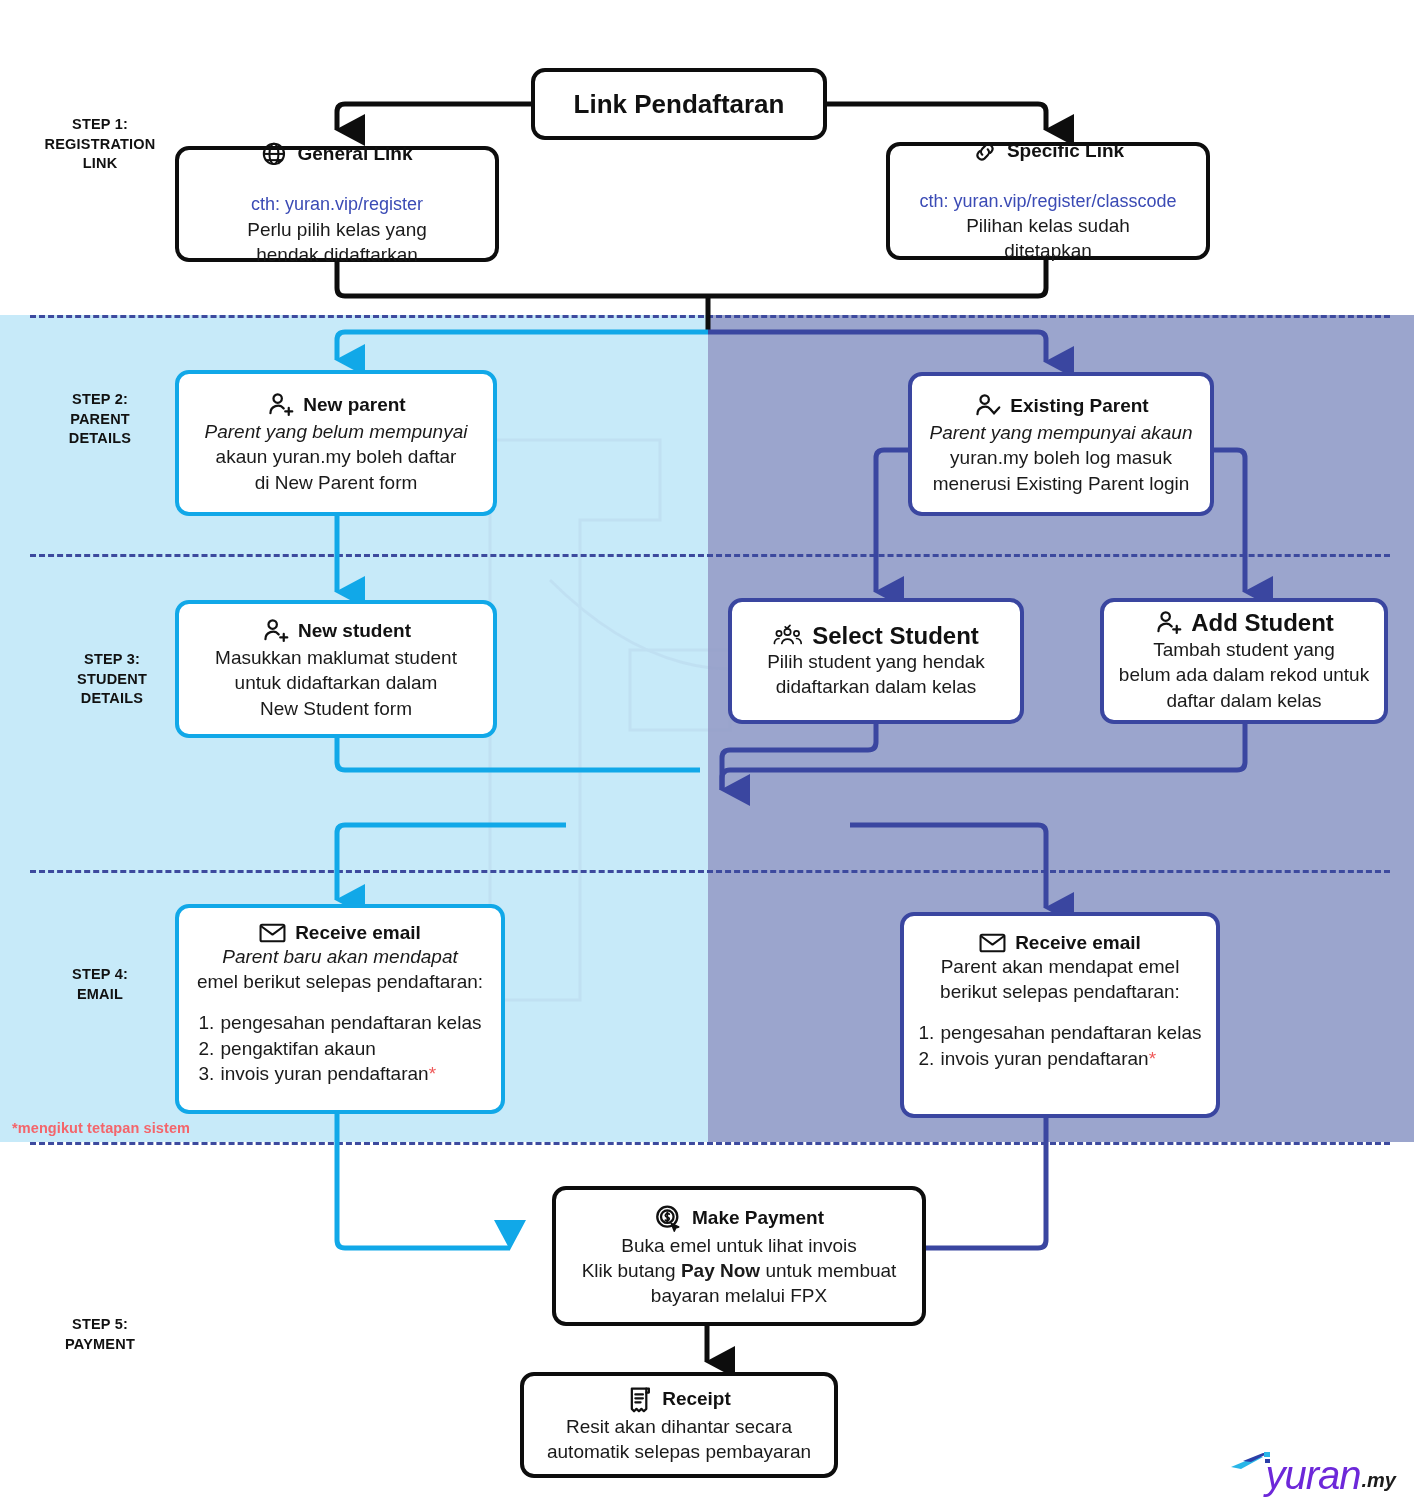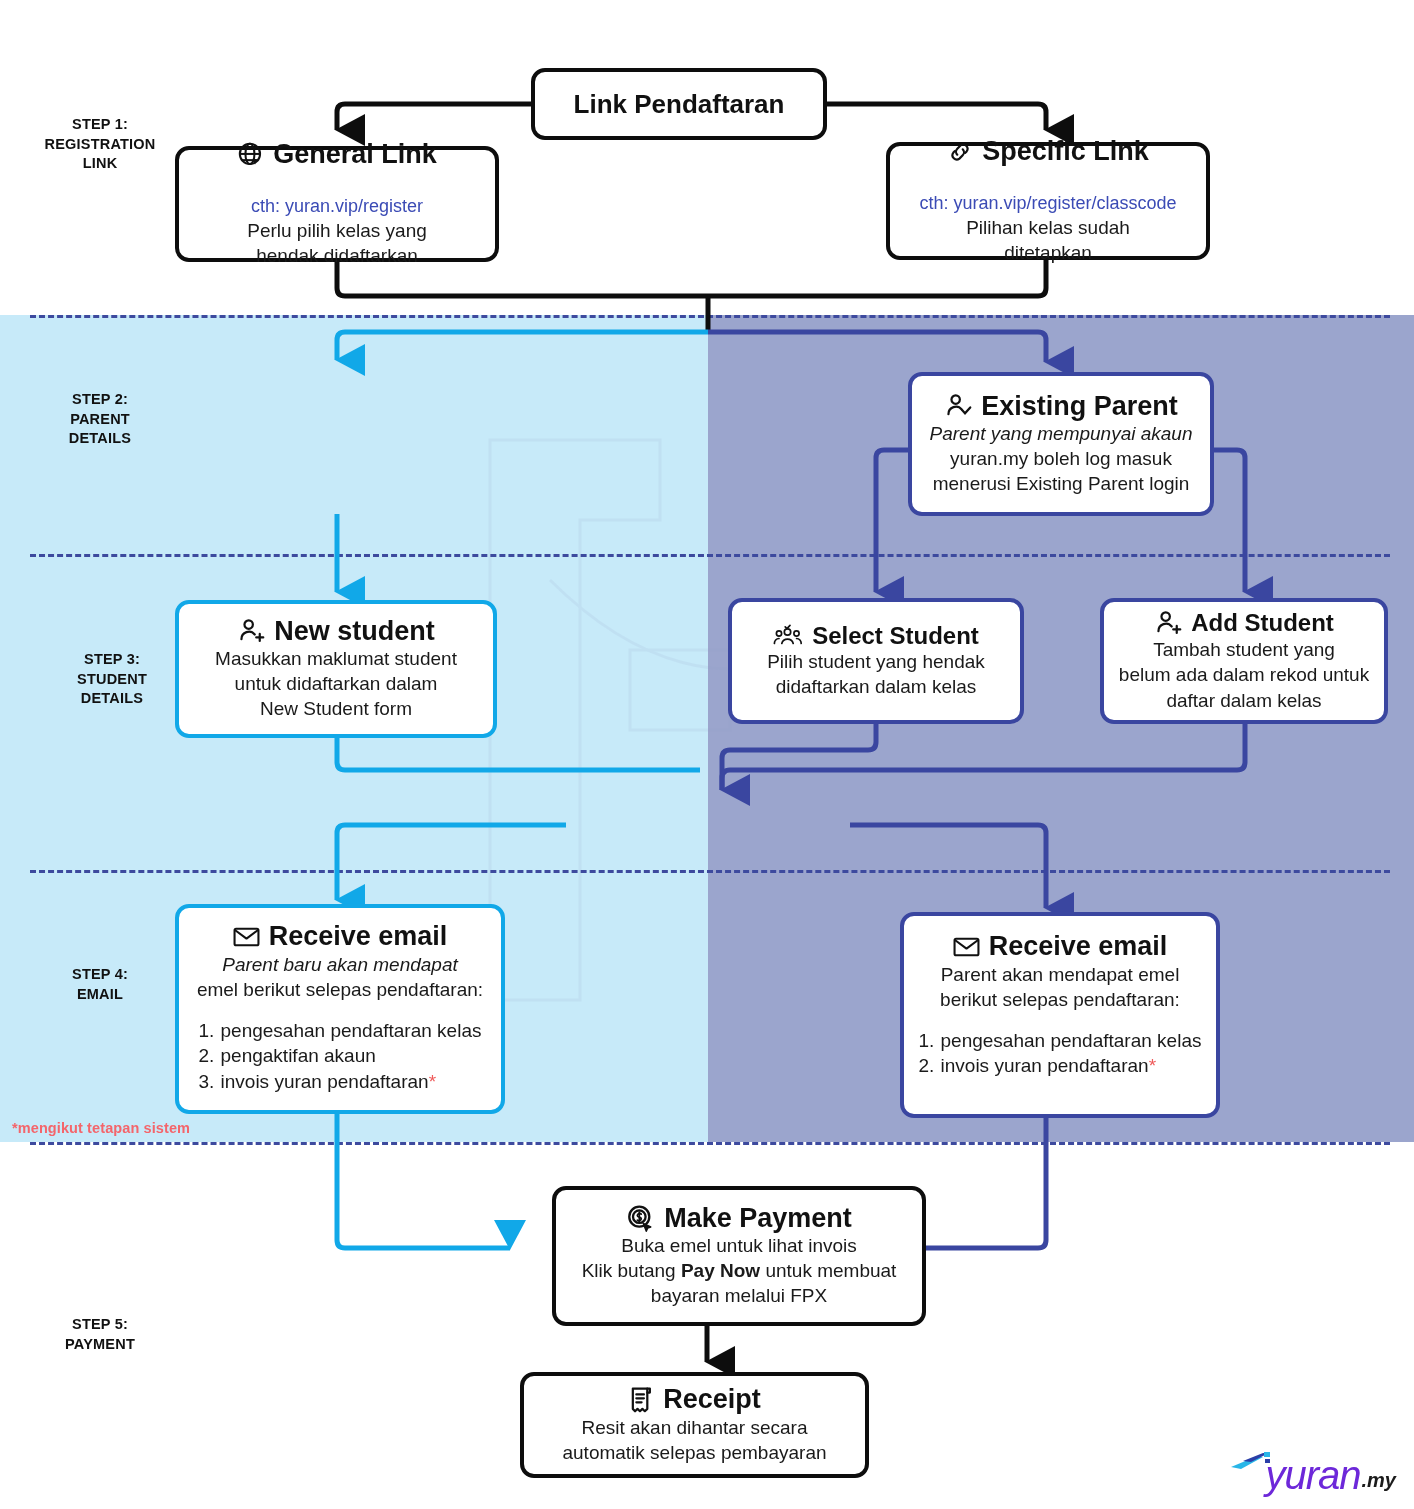--- a/index.html
+++ b/index.html
@@ -38,21 +38,21 @@
     position:absolute; background:#fff; border-radius:14px;
     display:flex; flex-direction:column; align-items:center; justify-content:center;
     text-align:center; padding:8px 12px;
   }
   .node.black { border:4px solid #0d0d0d; }
   .node.cyan  { border:4px solid #11a8e8; }
   .node.navy  { border:4px solid #3a46a0; }
 
   .title {
     display:flex; align-items:center; justify-content:center; gap:9px;
-    font-weight:bold; font-size:27px; color:#111; line-height:1.1;
+    font-weight:bold; font-size:19px; color:#111; line-height:1.1;
     white-space:nowrap;
   }
   .title.sm { font-size:24px; }
   .desc { font-size:19px; color:#1a1a1a; line-height:1.32; }
   .desc .it { font-style:italic; }
   .url { font-size:18px; color:#3b4bb5; line-height:1.35;margin-top:24px; }
   .plain-title { font-weight:bold; font-size:26px; color:#111; }
 
   .olist { margin-top:16px; text-align:left; font-size:19px; line-height:1.35; color:#1a1a1a;}
   .olist .row { display:flex; }
@@ -207,20 +207,36 @@
           <path d="M14.5 9.5 a4 4 0 0 1 0 5.6 l-3 3 a4 4 0 0 1-5.6-5.6 l1.4-1.4"></path>
         </svg>
       </span>
       <span>Specific Link</span>
     </div>
     <div class="url">cth: yuran.vip/register/classcode</div>
     <div class="desc">Pilihan kelas sudah</div>
     <div class="desc">ditetapkan</div>
   </div>
 
+  <div class="node cyan" style="left:175px; top:370px; width:322px; height:146px;">
+    <div class="title">
+      <span class="icon">
+        <svg width="28" height="28" viewBox="0 0 24 24" fill="none" stroke="#111" stroke-width="1.9" stroke-linecap="round">
+          <circle cx="10" cy="6.5" r="3.6"></circle>
+          <path d="M3.8 19 a6.4 6.4 0 0 1 11.4-4"></path>
+          <line x1="16.5" y1="17.5" x2="22.5" y2="17.5"></line>
+          <line x1="19.5" y1="14.5" x2="19.5" y2="20.5"></line>
+        </svg>
+      </span>
+      <span>New parent</span>
+    </div>
+    <div class="desc"><span class="it">Parent yang belum mempunyai</span></div>
+    <div class="desc">akaun yuran.my boleh daftar</div>
+    <div class="desc">di New Parent form</div>
+  </div>
 
   <div class="node navy" style="left:908px; top:372px; width:306px; height:144px;">
     <div class="title">
       <span class="icon">
         <svg width="28" height="28" viewBox="0 0 24 24" fill="none" stroke="#111" stroke-width="1.9" stroke-linecap="round">
           <circle cx="10" cy="6.5" r="3.6"></circle>
           <path d="M3.8 19 a6.4 6.4 0 0 1 11.4-4"></path>
           <polyline points="15.5,15.5 18,18.3 22.5,13.2"></polyline>
         </svg>
       </span>
@@ -354,21 +370,21 @@
       </span>
       <span>Make Payment</span>
     </div>
     <div class="desc">Buka emel untuk lihat invois</div>
     <div class="desc">
       <span>Klik butang </span><b>Pay Now</b><span> untuk membuat</span>
     </div>
     <div class="desc">bayaran melalui FPX</div>
   </div>
 
-  <div class="node black" style="left:520px; top:1372px; width:349px; height:106px;">
+  <div class="node black" style="left:520px; top:1372px; width:318px; height:106px;">
     <div class="title">
       <span class="icon">
         <svg width="26" height="28" viewBox="0 0 22 24" fill="none" stroke="#111" stroke-width="1.9" stroke-linejoin="round" stroke-linecap="round">
           <path d="M4 2.2 h12.4 v17.4 l-2.1 2 -2.1-2 -2.1 2 -2.1-2 -2.1 2 -1.9-2z"></path>
           <path d="M16.4 2.2 h2.2 v3.4 h-2.2"></path>
           <line x1="7" y1="7.2" x2="13.5" y2="7.2"></line>
           <line x1="7" y1="10.6" x2="13.5" y2="10.6"></line>
           <line x1="7" y1="14" x2="11.5" y2="14"></line>
         </svg>
       </span>

